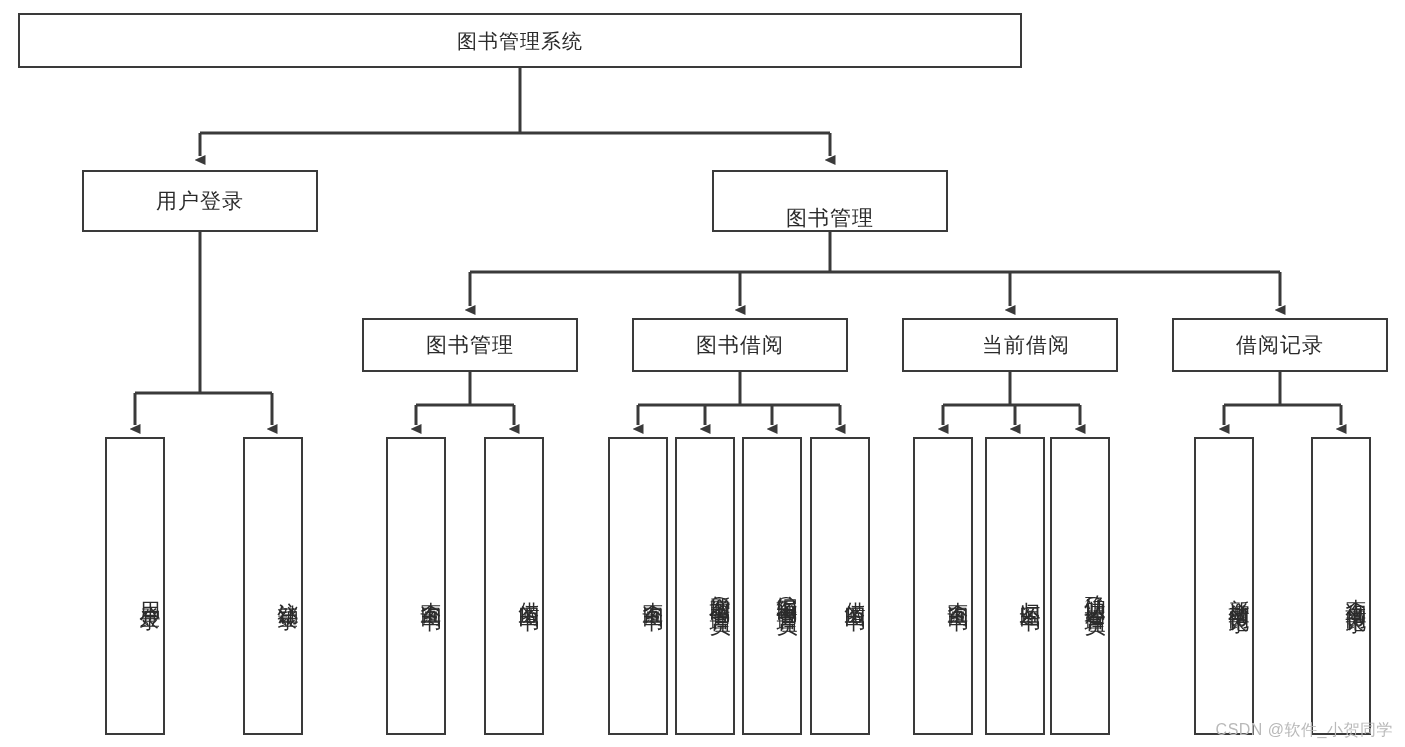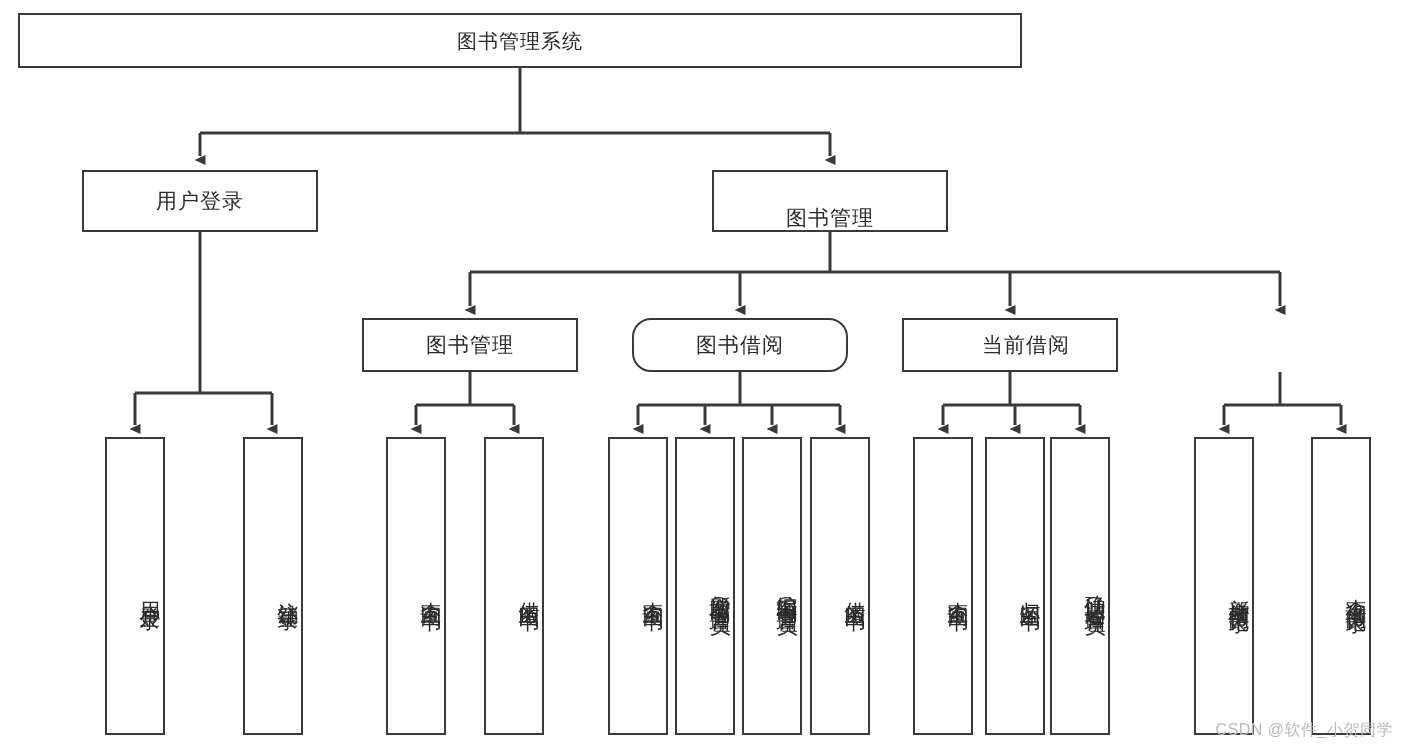--- a/index.html
+++ b/index.html
@@ -138,28 +138,31 @@
   </div>
 
   <div class="node horiz" style="left:712px; top:170px; width:236px; height:62px;align-items:flex-end;">
     <span>图书管理</span>
   </div>
 
   <div class="node horiz" style="left:362px; top:318px; width:216px; height:54px;">
     <span>图书管理</span>
   </div>
 
-  <div class="node horiz" style="left:632px; top:318px; width:216px; height:54px;border-radius:19px;">
+  <div class="node horiz" style="left:632px; top:318px; width:216px; height:54px;">
     <span>图书借阅</span>
   </div>
 
   <div class="node horiz" style="left:902px; top:318px; width:216px; height:54px;padding-left:32px;">
     <span>当前借阅</span>
   </div>
 
+  <div class="node horiz" style="left:1172px; top:318px; width:216px; height:54px;">
+    <span>借阅记录</span>
+  </div>
 
   <div class="node vert" style="left:105px; top:437px; width:60px; height:298px;">
     <span class="vlabel">用户登录</span>
   </div>
 
   <div class="node vert" style="left:243px; top:437px; width:60px; height:298px;">
     <span class="vlabel">注销登录</span>
   </div>
 
   <div class="node vert" style="left:386px; top:437px; width:60px; height:298px;">

